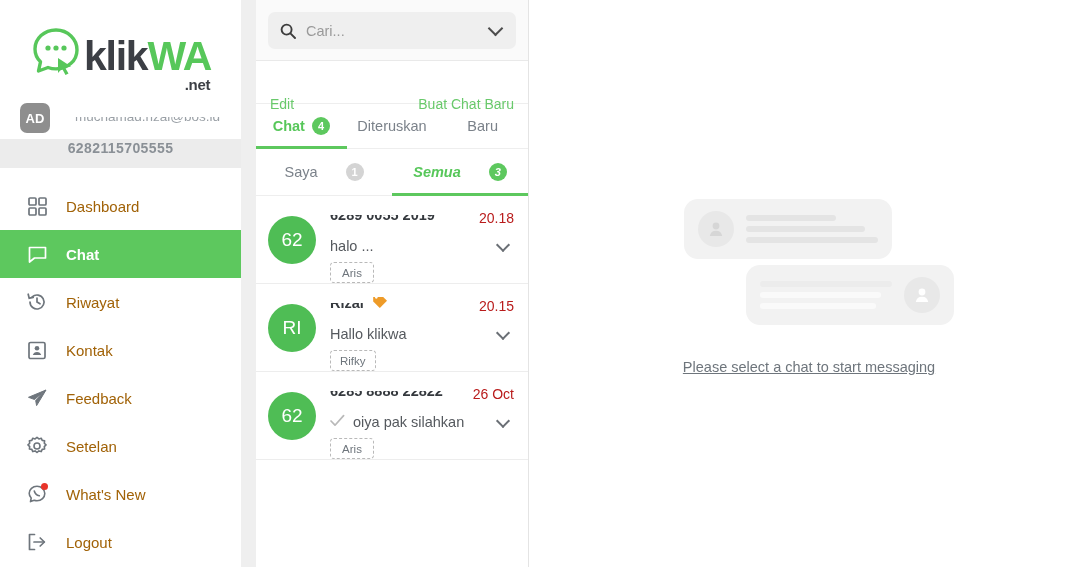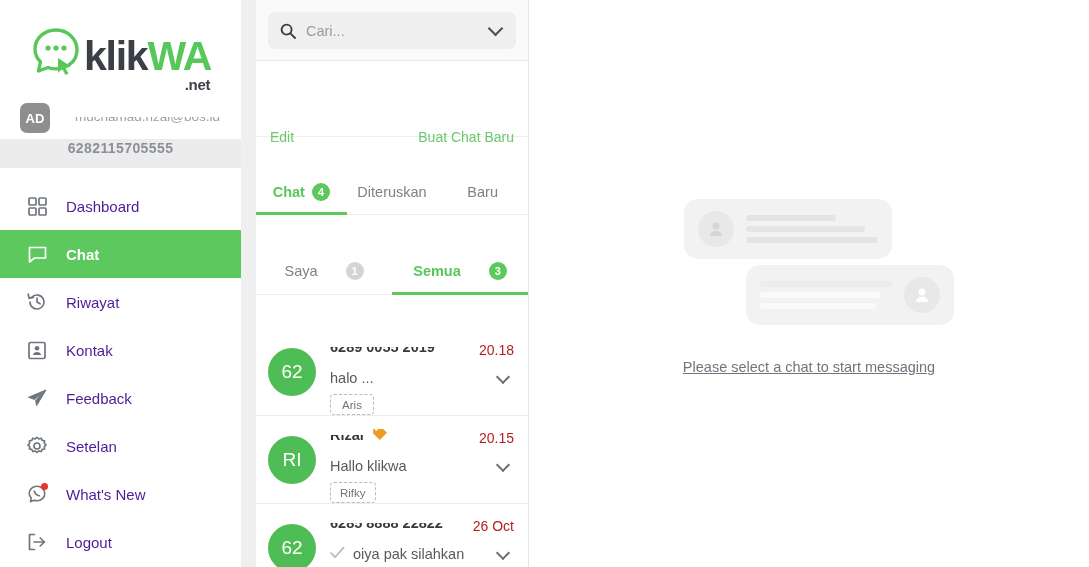--- a/index.html
+++ b/index.html
@@ -53,21 +53,21 @@
   }
   .user-phone {
     font-size: 14px; color: #8a9096; letter-spacing: 0.4px;
     height: 9px; line-height: 0; position: relative; top: -1px;
     font-weight: 600;
   }
 
   .nav { margin-top: 14px; display: flex; flex-direction: column; }
   .nav-item {
     height: 48px; display: flex; align-items: center; padding-left: 25px;
-    color: #4c1d95; font-size: 15px; cursor: pointer; position: relative;
+    color: #a16207; font-size: 15px; cursor: pointer; position: relative;
   }
   .nav-item .nav-icon {
     width: 24px; height: 24px; margin-right: 17px;
     display: flex; align-items: center; justify-content: center;
     position: relative; flex: 0 0 24px;
   }
   .nav-item.active { background: #5dc85e; color: #ffffff; font-weight: 700; }
   .nav-item.active svg { stroke: #ffffff; }
   .nav-item svg { stroke: #6e757c; }
   .nav-dot {
@@ -75,21 +75,21 @@
     width: 7px; height: 7px; border-radius: 50%; background: #e8342a;
   }
 
   
   .gap-strip { width: 15px; flex: 0 0 15px; background: #efefef; height: 567px; }
 
   
   .list-panel {
     width: 273px; flex: 0 0 273px; height: 567px; background: #ffffff;
     display: flex; flex-direction: column;
-    border-right: 1px solid #e4e4e4; position: relative; gap: 33px;
+    border-right: 1px solid #e4e4e4; position: relative;
   }
   .search-area {
     background: #fafafa; padding: 12px 12px 11px 12px;
     border-bottom: 1px solid #e9e9e9;
   }
   .search-box {
     height: 37px; background: #efefef; border-radius: 7px;
     display: flex; align-items: center; padding: 0 12px;
   }
   .search-input-text {
@@ -127,21 +127,21 @@
   }
   .badge.gray { background: #d4d4d4; color: #ffffff; }
 
   .subtabs {
     display: flex; height: 47px; border-bottom: 1px solid #eeeeee;
   }
   .subtab {
     flex: 1; display: flex; align-items: center; justify-content: center;
     font-size: 14.5px; color: #7b828a; cursor: pointer; position: relative;
   }
-  .subtab.active { color: #57c75a; font-weight: 700; }
+  .subtab.active { color: #57c75a; font-weight: 700; font-style: italic; }
   .subtab.active::after {
     content: ""; position: absolute; bottom: -1px; left: 0; right: 0;
     height: 3px; background: #5dc85e;
   }
   .subtab .badge { margin-left: 28px; }
 
   .chat-list { flex: 1; overflow: hidden; }
   .chat-item {
     display: flex; padding: 13px 14px 13px 12px; height: 88px;
     border-bottom: 1px solid #ededed; cursor: pointer; position: relative;

